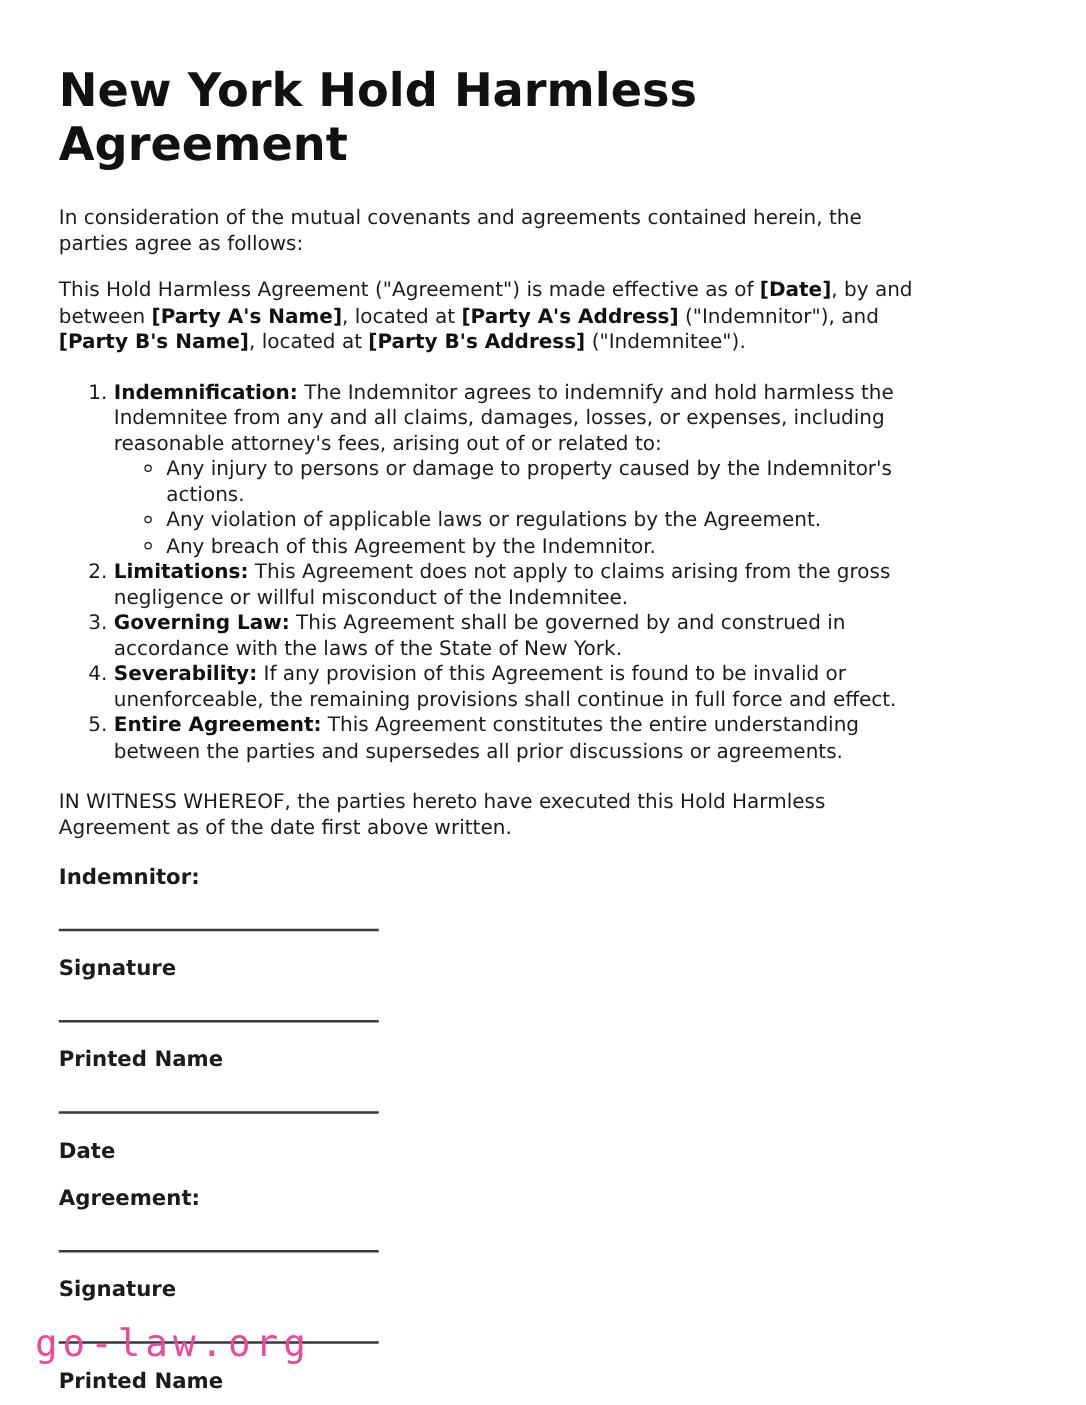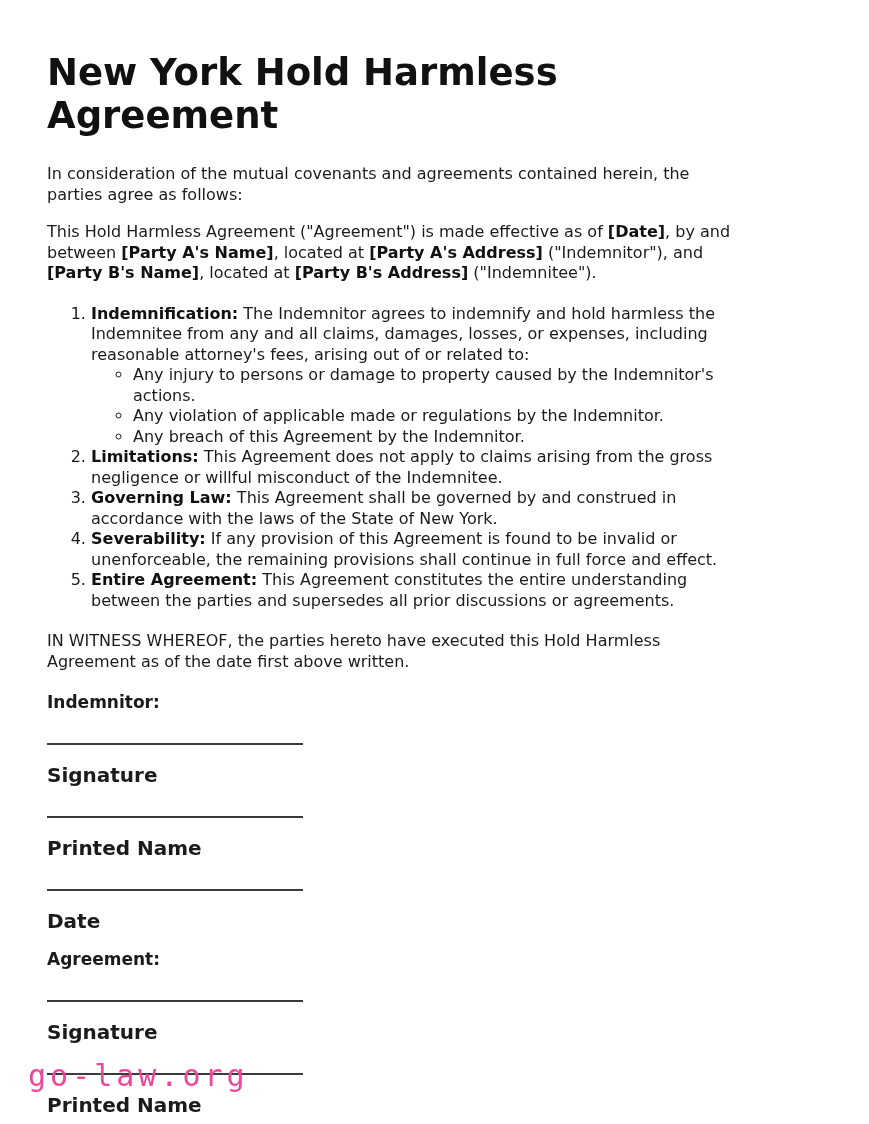--- a/index.html
+++ b/index.html
@@ -63,21 +63,21 @@
   }
   .sig-block.second .sig-heading {
     margin-top: 17px;
   }
   .sig-line {
     width: 256px;
     height: 30px;
     border-bottom: 2px solid #3a3a3a;
   }
   .sig-label {
-    font-size: 20px;
+    font-size: 17px;
     font-weight: bold;
     margin-top: 20px;
     line-height: 21px;
   }
   .watermark {
     position: absolute;
     left: 28px;
     top: 1058px;
     font-family: "DejaVu Sans Mono", "Liberation Mono", monospace;
     font-size: 30px;
@@ -93,21 +93,21 @@
 
   <h1 class="doc-title">New York Hold Harmless Agreement</h1>
 
   <p class="body-par">In consideration of the mutual covenants and agreements contained herein, the parties agree as follows:</p>
 
   <p class="body-par"><span>This Hold Harmless Agreement ("Agreement") is made effective as of </span><b>[Date]</b><span>, by and between </span><b>[Party A's Name]</b><span>, located at </span><b>[Party A's Address]</b><span> ("Indemnitor"), and </span><b>[Party B's Name]</b><span>, located at </span><b>[Party B's Address]</b><span> ("Indemnitee").</span></p>
 
   <ol class="clauses" id="clauses">
       <li><b>Indemnification:</b> The Indemnitor agrees to indemnify and hold harmless the Indemnitee from any and all claims, damages, losses, or expenses, including reasonable attorney's fees, arising out of or related to:<ul class="sub-items">
           <li>Any injury to persons or damage to property caused by the Indemnitor's actions.</li>
-          <li>Any violation of applicable made or regulations by the Indemnitor.</li>
+          <li>Any violation of applicable laws or regulations by the Agreement.</li>
           <li>Any breach of this Agreement by the Indemnitor.</li>
         </ul></li>
       <li><b>Limitations:</b> This Agreement does not apply to claims arising from the gross negligence or willful misconduct of the Indemnitee.</li>
       <li><b>Governing Law:</b> This Agreement shall be governed by and construed in accordance with the laws of the State of New York.</li>
       <li><b>Severability:</b> If any provision of this Agreement is found to be invalid or unenforceable, the remaining provisions shall continue in full force and effect.</li>
       <li><b>Entire Agreement:</b> This Agreement constitutes the entire understanding between the parties and supersedes all prior discussions or agreements.</li>
     </ol>
 
   <p class="body-par witness-par">IN WITNESS WHEREOF, the parties hereto have executed this Hold Harmless Agreement as of the date first above written.</p>
 

